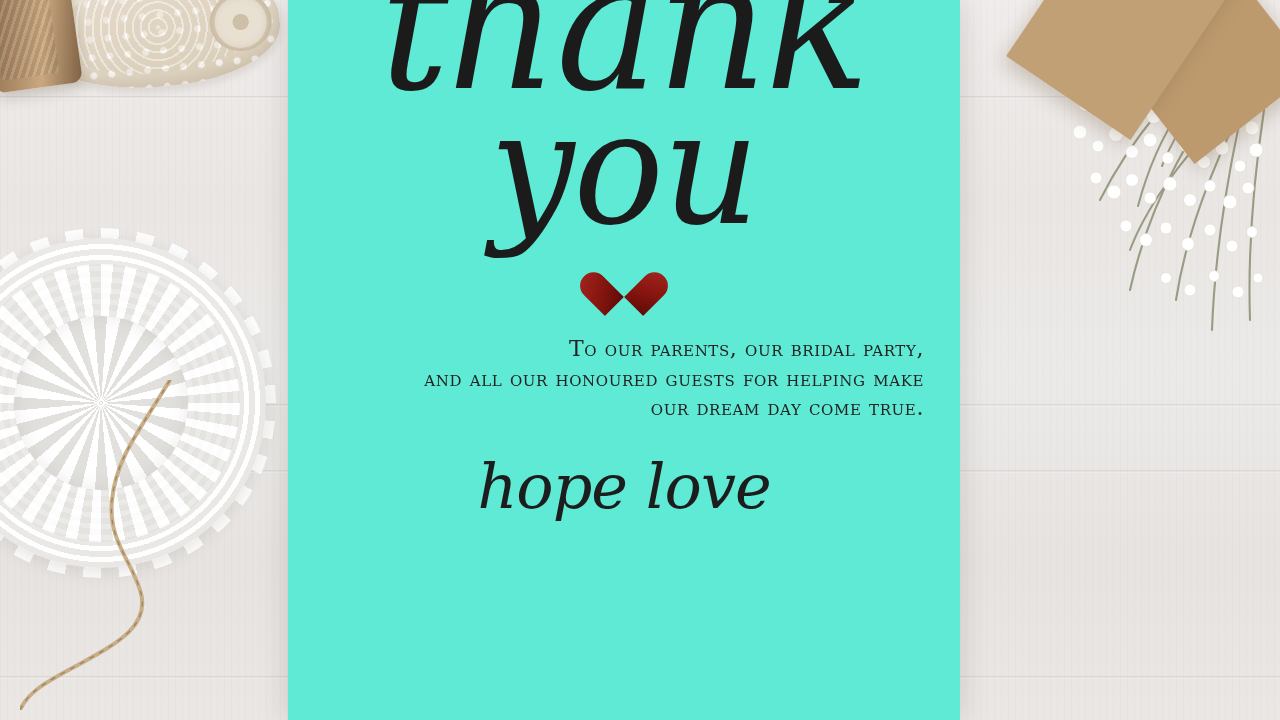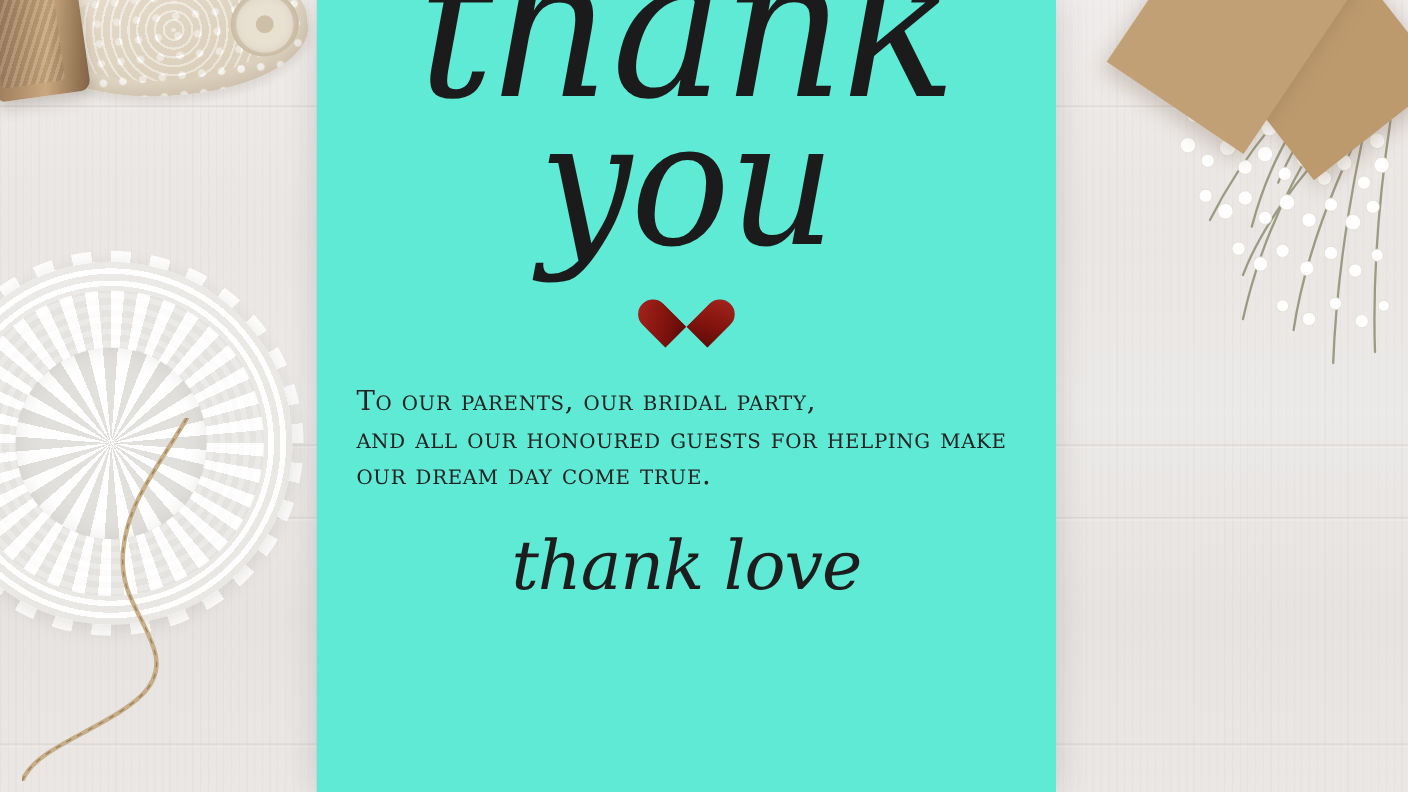--- a/index.html
+++ b/index.html
@@ -260,26 +260,26 @@
     transform: rotate(45deg);
     transform-origin: 0 100%;
   }
   .heart::after {
     left: 0;
     transform: rotate(-45deg);
     transform-origin: 100% 100%;
   }
 
   .body-text {
-    margin-top: 44px;
+    margin-top: 30px;
     width: 600px;
-    text-align: left;
+    text-align: right;
     font-family: "DejaVu Serif", serif;
     font-variant: small-caps;
-    font-size: 25px;
+    font-size: 22px;
     line-height: 1.34;
     letter-spacing: 0.6px;
     color: #232323;
   }
   .body-text p { margin: 0; }
   .body-text p + p { margin-top: 22px; }
 
   .with-love {
     margin-top: 34px;
     font-family: "DejaVu Serif", serif;
@@ -396,17 +396,17 @@
       <div class="script-you">you</div>
 
       <div class="heart"></div>
 
       <div class="body-text">
         <p style="white-space: pre-line;">To our parents, our bridal party,
 and all our honoured guests for helping make
 our dream day come true.</p>
       </div>
 
-      <div class="with-love">thank love</div>
+      <div class="with-love">hope love</div>
     </div>
   </div>
 
 </div>
 
 </body></html>

